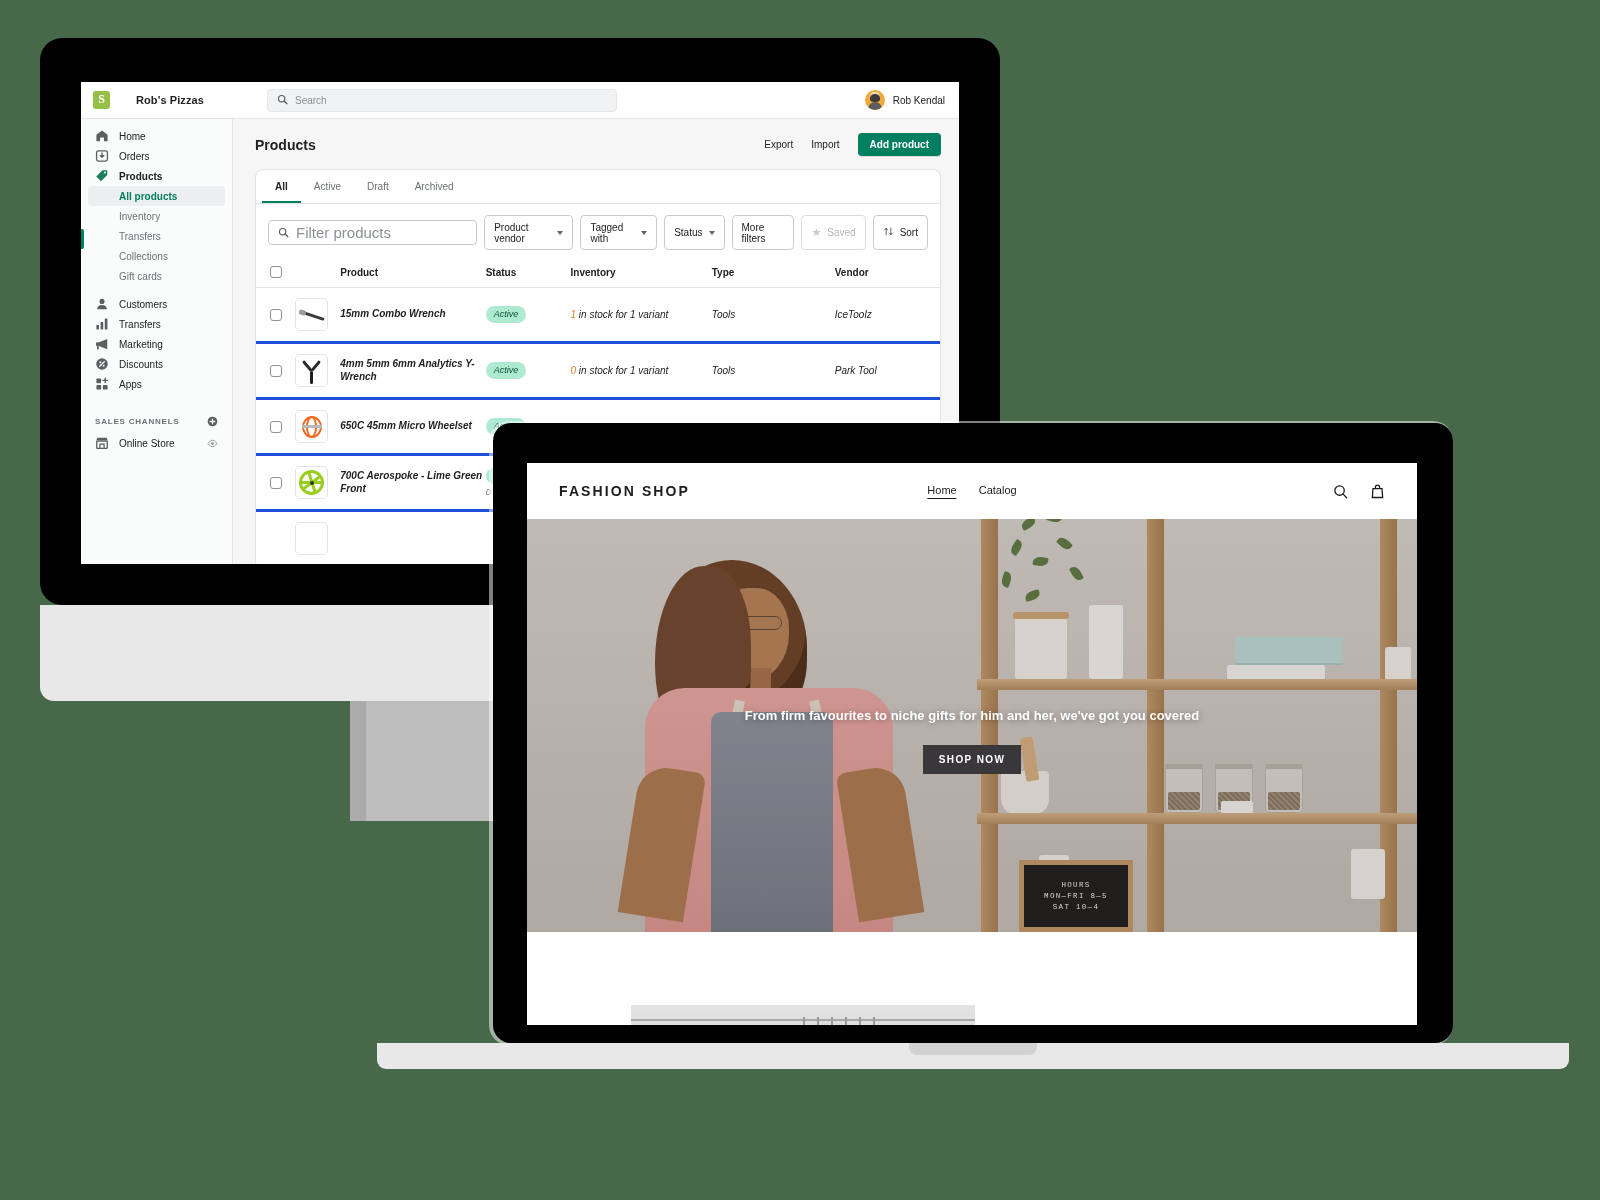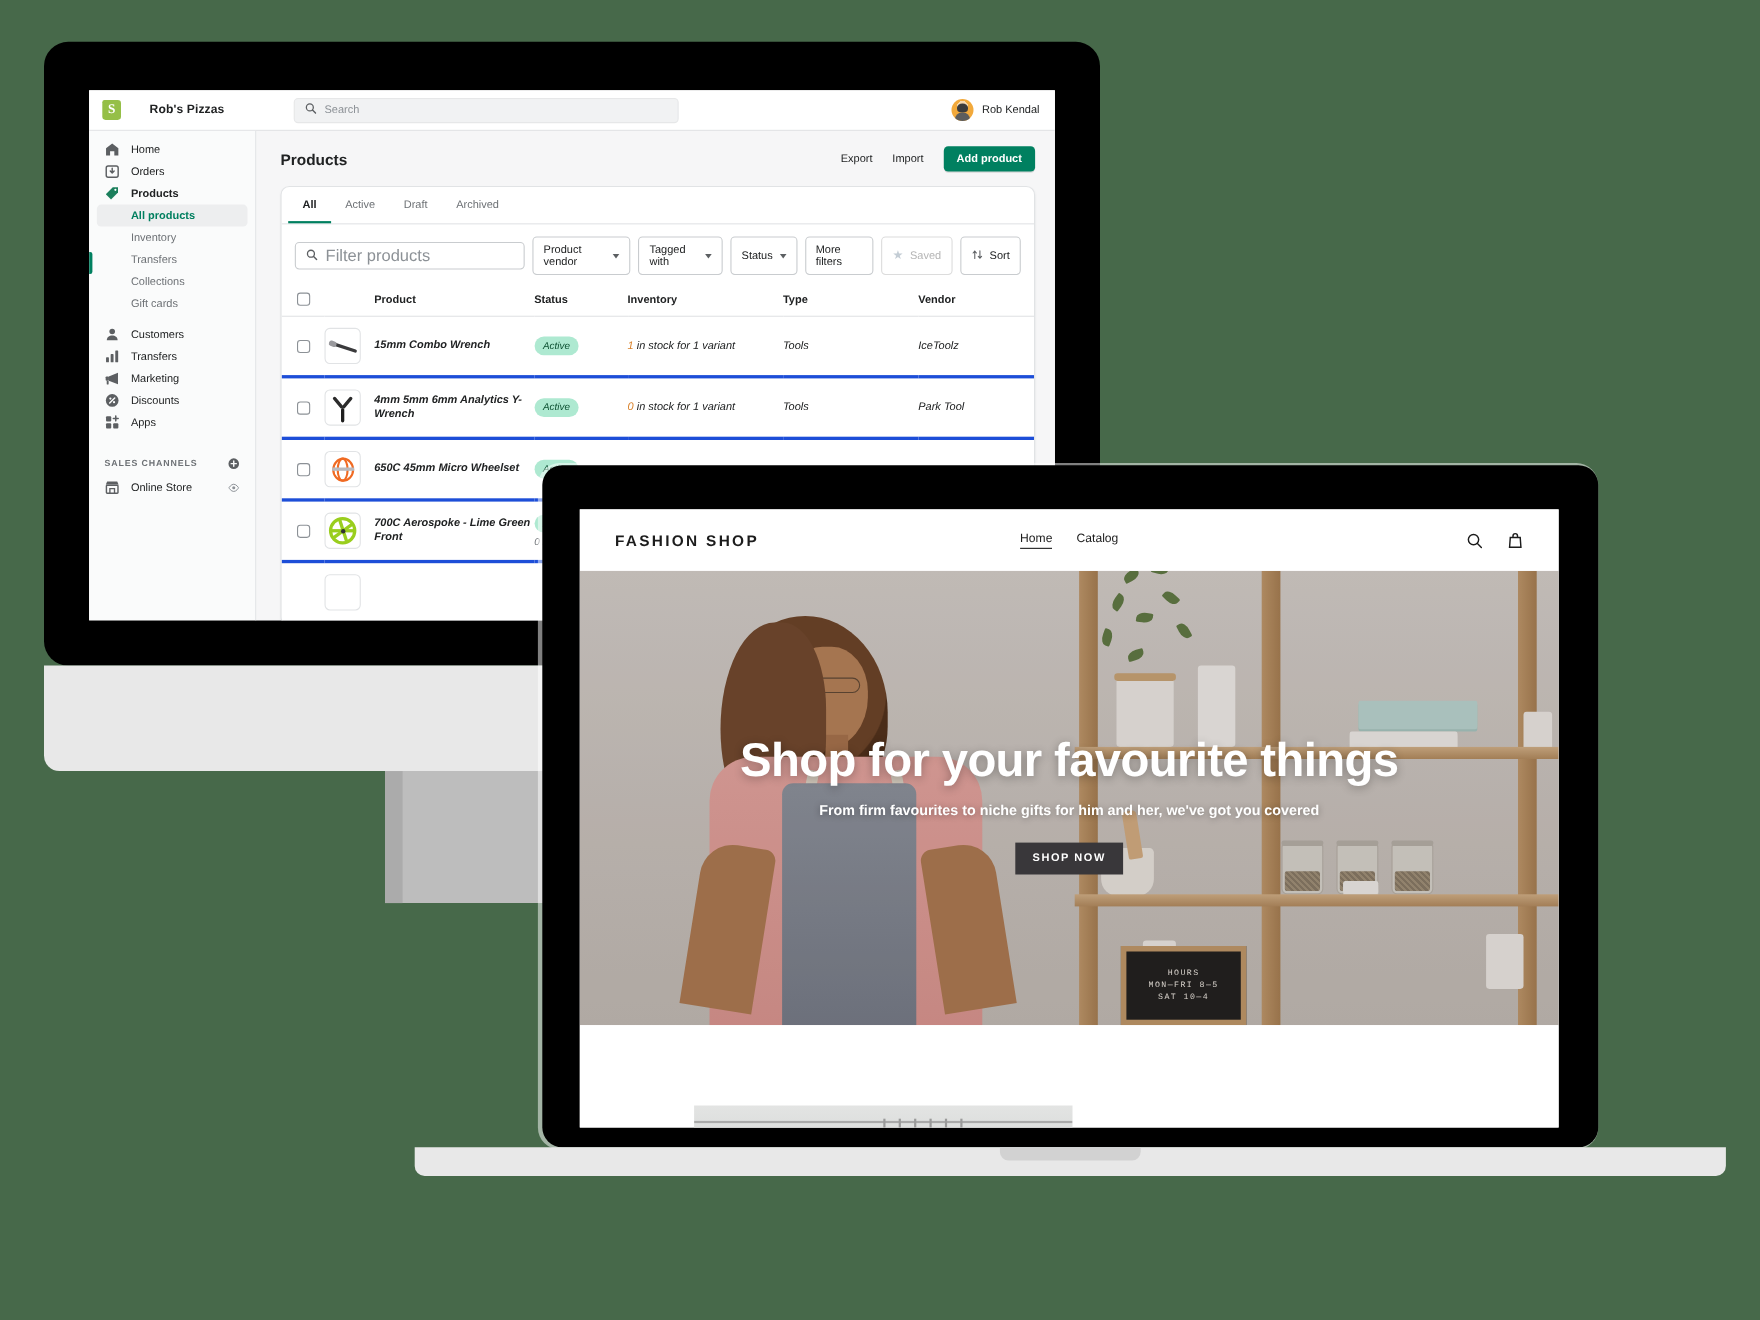--- a/index.html
+++ b/index.html
@@ -773,21 +773,20 @@
           <div class="w-strap" style="left:196px;top:140px;transform:rotate(-11deg)"></div>
           <div class="w-apron"></div>
           <div class="w-arm-l"></div>
           <div class="w-arm-r"></div>
         </div>
 
         <div class="hero-overlay"></div>
       </div>
 
       <div class="hero-content">
-        <h1 class="hero-title">Shop for your favourite things</h1>
         <p class="hero-sub">From firm favourites to niche gifts for him and her, we've got you covered</p>
         <button class="hero-btn">SHOP NOW</button>
       </div>
     </section>
 
     <section class="below-hero">
       <div class="rack-img">
         <i class="rail"></i>
         <i class="hanger" style="left:172px"></i>
         <i class="hanger" style="left:186px"></i>

